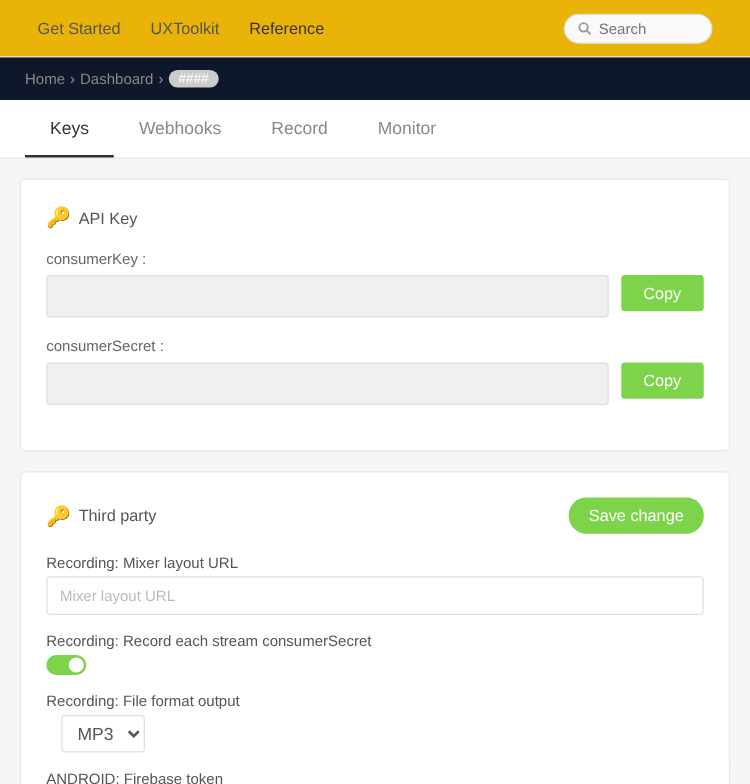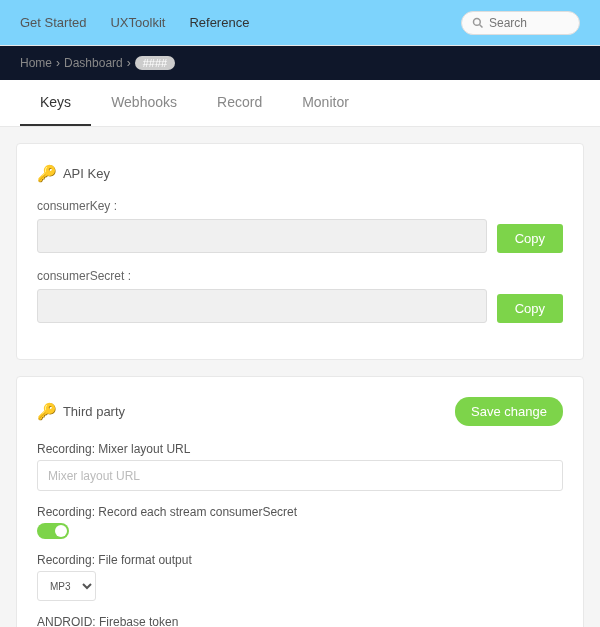--- a/index.html
+++ b/index.html
@@ -1,19 +1,19 @@
 <!DOCTYPE html>
 <html><head>
   <meta charset="utf-8">
   <style>
     * { box-sizing: border-box; margin: 0; padding: 0; }
     body { font-family: -apple-system, BlinkMacSystemFont, 'Segoe UI', Arial, sans-serif; background: #f5f5f5; font-size: 13px; color: #333; }
 
     
-    .header { background: #7dd3fc; border-bottom: 1px solid #e8e8e8; display: flex; align-items: center; justify-content: space-between; padding: 0 20px; height: 46px; }
+    .header { background: #eab308; border-bottom: 1px solid #e8e8e8; display: flex; align-items: center; justify-content: space-between; padding: 0 30px; height: 46px; }
     .header-nav { display: flex; gap: 24px; }
     .header-nav a { text-decoration: none; color: #555; font-size: 13px; }
     .header-nav a.active { color: #333; font-weight: 500; }
     .header-search { display: flex; align-items: center; border: 1px solid #ddd; border-radius: 14px; padding: 4px 10px; gap: 5px; background: #fafafa; }
     .header-search input { border: none; background: transparent; outline: none; font-size: 12px; color: #666; width: 80px; }
     .search-icon-svg { width: 12px; height: 12px; fill: none; stroke: #999; stroke-width: 2; }
 
     
     .breadcrumb { padding: 10px 20px; display: flex; align-items: center; gap: 4px; font-size: 12px; color: #666; background: #0f172a; }
     .breadcrumb span { color: #999; }
@@ -31,21 +31,21 @@
 
     
     .card { background: #fff; border-radius: 4px; border: 1px solid #e8e8e8; margin-bottom: 16px; padding: 20px; }
 
     
     .section-header { display: flex; align-items: center; gap: 6px; margin-bottom: 16px; font-size: 13px; color: #555; }
     .key-icon { font-size: 16px; }
 
     .field-group { margin-bottom: 16px; }
     .field-label { font-size: 12px; color: #666; margin-bottom: 6px; }
-    .field-row { display: flex; gap: 10px; align-items: flex-end; }
+    .field-row { display: flex; gap: 10px; align-items: flex-start; }
     .field-input { flex: 1; border: 1px solid #ddd; border-radius: 3px; padding: 8px 10px; font-size: 13px; background: #f0f0f0; color: transparent; height: 34px; }
     .field-input::placeholder { color: transparent; }
 
     .btn-copy { background: #7dd44a; color: #fff; border: none; border-radius: 3px; padding: 7px 18px; font-size: 13px; cursor: pointer; white-space: nowrap; }
 
     
     .card-third { background: #fff; border-radius: 4px; border: 1px solid #e8e8e8; margin-bottom: 16px; padding: 20px; }
     .third-header { display: flex; align-items: center; justify-content: space-between; margin-bottom: 16px; }
     .third-header-left { display: flex; align-items: center; gap: 6px; font-size: 13px; color: #555; }
 
@@ -57,21 +57,21 @@
     .form-input::placeholder { color: #bbb; }
 
     
     .toggle-wrapper { display: flex; align-items: center; margin-top: 2px; }
     .toggle { width: 32px; height: 16px; background: #ccc; border-radius: 8px; position: relative; cursor: pointer; }
     .toggle.on { background: #7dd44a; }
     .toggle-knob { width: 12px; height: 12px; background: #fff; border-radius: 50%; position: absolute; top: 2px; left: 2px; transition: left 0.2s; }
     .toggle.on .toggle-knob { left: 18px; }
 
     
-    .form-select { border: 1px solid #e0e0e0; border-radius: 3px; padding: 5px 8px; font-size: 10px; color: #555; background: #fff; outline: none; appearance: auto; height: 30px; }
+    .form-select { border: 1px solid #e0e0e0; border-radius: 3px; padding: 5px 8px; font-size: 14px; color: #555; background: #fff; outline: none; appearance: auto; height: 30px; margin-left: 12px; }
   </style>
 </head>
 <body>
 
 <div class="header">
   <div class="header-nav">
     <a href="#">Get Started</a>
     <a href="#">UXToolkit</a>
     <a href="#" class="active">Reference</a>
   </div>

